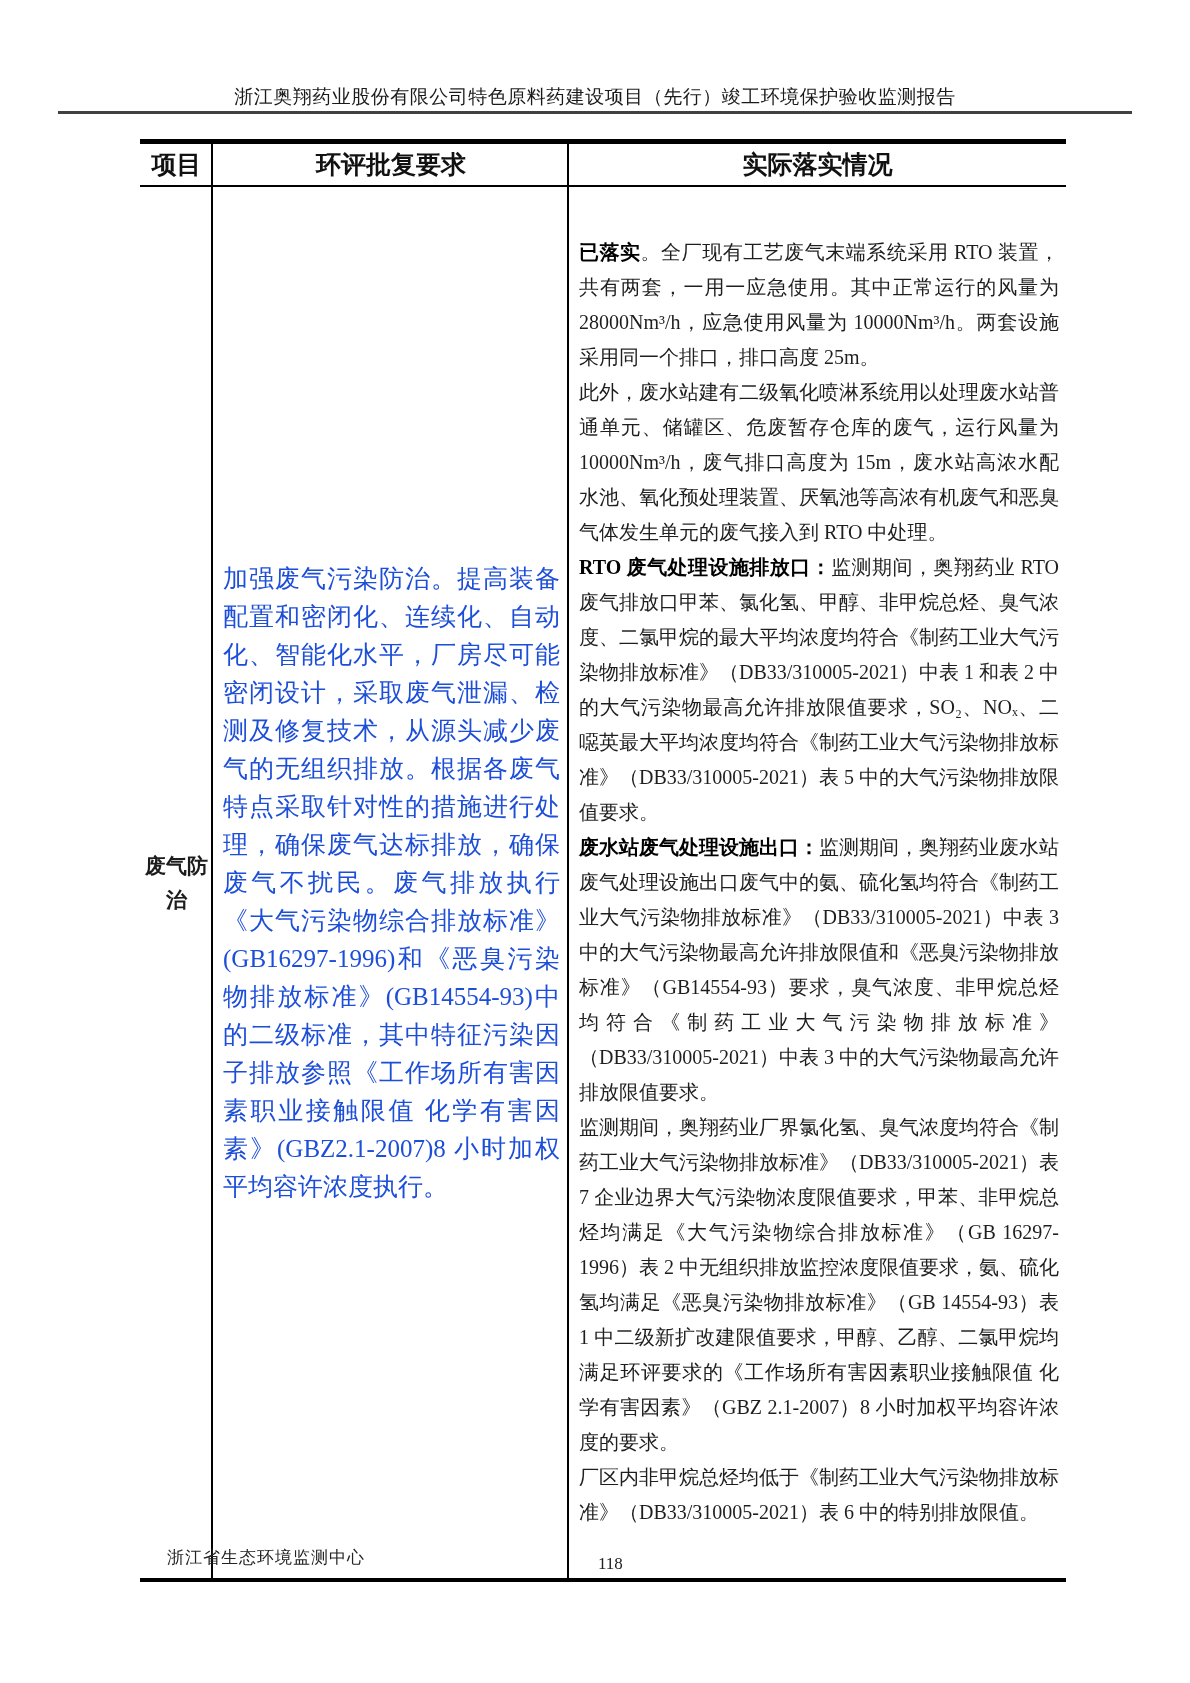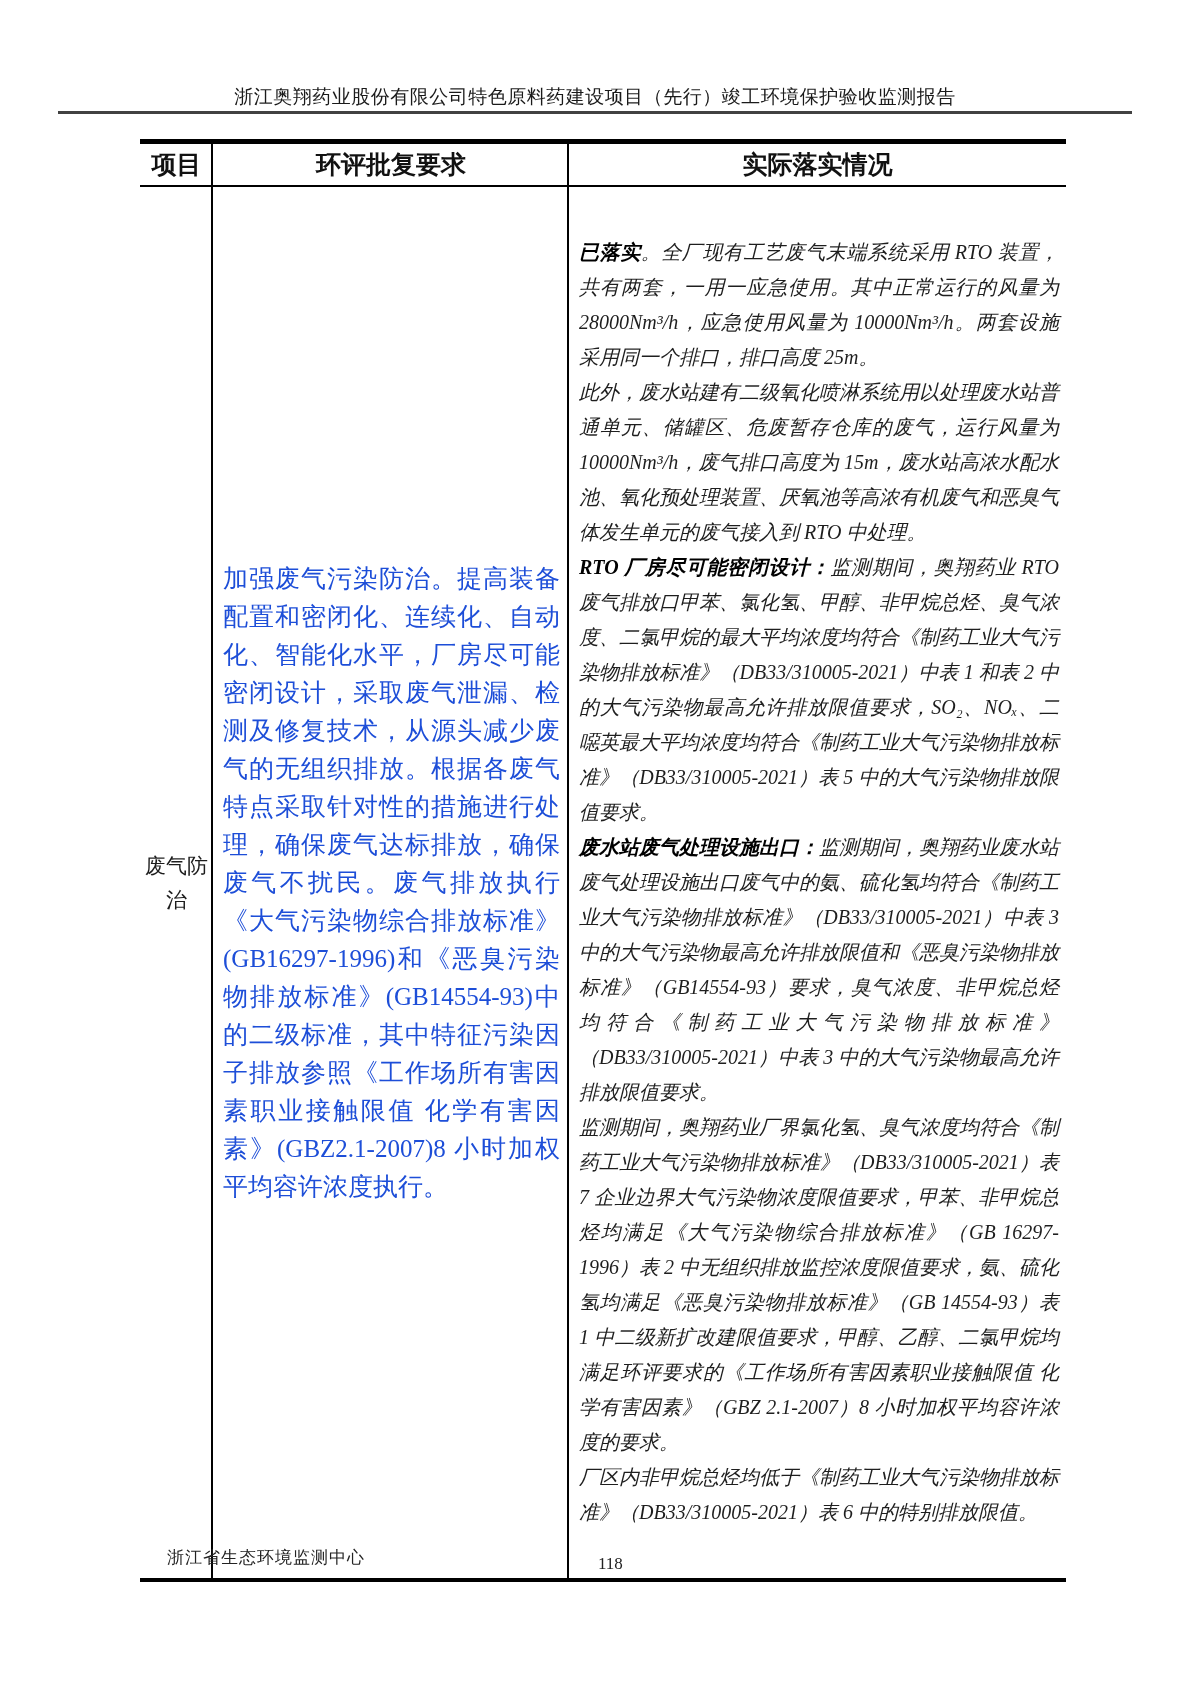--- a/index.html
+++ b/index.html
@@ -48,37 +48,38 @@
     display:flex;
     height:1391px;
   }
   .cell{box-sizing:border-box;}
   .cell-item{
     width:73px;
     display:flex;align-items:center;justify-content:center;
     text-align:center;
     font-size:21px;line-height:34px;
     padding:0 4px;
+    font-weight:bold;
   }
   .cell-req{
     width:356px;
     display:flex;align-items:center;
     padding:0 9px 0 10px;
   }
   .cell-req .req-text{
     font-size:25px;line-height:38px;
     text-align:justify;
     color:#1d4ed8;
   }
   .cell-impl{
     width:497px;
     display:flex;align-items:center;
     padding:0 7px 0 10px;
   }
-  .impl-inner{width:100%;font-style:italic;}
+  .impl-inner{width:100%;}
   .impl-para{
     margin:0;
     font-size:20px;line-height:35px;
     text-align:justify;
     color:#1e1e1e;
   }
   .impl-para .b{font-weight:bold;color:#000;}
   
   .footer-row{
     position:absolute;left:0;right:0;bottom:10px;height:22px;
@@ -105,21 +106,21 @@
 
   <div class="trow">
     <div class="cell cell-item">废气防治</div>
     <div class="cell cell-req">
       <div class="req-text">加强废气污染防治。提高装备配置和密闭化、连续化、自动化、智能化水平，厂房尽可能密闭设计，采取废气泄漏、检测及修复技术，从源头减少废气的无组织排放。根据各废气特点采取针对性的措施进行处理，确保废气达标排放，确保废气不扰民。废气排放执行《大气污染物综合排放标准》(GB16297-1996)和《恶臭污染物排放标准》(GB14554-93)中的二级标准，其中特征污染因子排放参照《工作场所有害因素职业接触限值 化学有害因素》(GBZ2.1-2007)8 小时加权平均容许浓度执行。</div>
     </div>
     <div class="cell cell-impl">
       <div class="impl-inner">
           <p class="impl-para"><span class="b">已落实</span><span>。全厂现有工艺废气末端系统采用 RTO 装置，共有两套，一用一应急使用。其中正常运行的风量为 28000Nm³/h，应急使用风量为 10000Nm³/h。两套设施采用同一个排口，排口高度 25m。</span></p>
           <p class="impl-para"><span>此外，废水站建有二级氧化喷淋系统用以处理废水站普通单元、储罐区、危废暂存仓库的废气，运行风量为 10000Nm³/h，废气排口高度为 15m，废水站高浓水配水池、氧化预处理装置、厌氧池等高浓有机废气和恶臭气体发生单元的废气接入到 RTO 中处理。</span></p>
-          <p class="impl-para"><span class="b">RTO 厂房尽可能密闭设计：</span><span>监测期间，奥翔药业 RTO 废气排放口甲苯、氯化氢、甲醇、非甲烷总烃、臭气浓度、二氯甲烷的最大平均浓度均符合《制药工业大气污染物排放标准》（DB33/310005-2021）中表 1 和表 2 中的大气污染物最高允许排放限值要求，SO₂、NOₓ、二噁英最大平均浓度均符合《制药工业大气污染物排放标准》（DB33/310005-2021）表 5 中的大气污染物排放限值要求。</span></p>
+          <p class="impl-para"><span class="b">RTO 废气处理设施排放口：</span><span>监测期间，奥翔药业 RTO 废气排放口甲苯、氯化氢、甲醇、非甲烷总烃、臭气浓度、二氯甲烷的最大平均浓度均符合《制药工业大气污染物排放标准》（DB33/310005-2021）中表 1 和表 2 中的大气污染物最高允许排放限值要求，SO₂、NOₓ、二噁英最大平均浓度均符合《制药工业大气污染物排放标准》（DB33/310005-2021）表 5 中的大气污染物排放限值要求。</span></p>
           <p class="impl-para"><span class="b">废水站废气处理设施出口：</span><span>监测期间，奥翔药业废水站废气处理设施出口废气中的氨、硫化氢均符合《制药工业大气污染物排放标准》（DB33/310005-2021）中表 3 中的大气污染物最高允许排放限值和《恶臭污染物排放标准》（GB14554-93）要求，臭气浓度、非甲烷总烃均符合《制药工业大气污染物排放标准》（DB33/310005-2021）中表 3 中的大气污染物最高允许排放限值要求。</span></p>
           <p class="impl-para"><span>监测期间，奥翔药业厂界氯化氢、臭气浓度均符合《制药工业大气污染物排放标准》（DB33/310005-2021）表 7 企业边界大气污染物浓度限值要求，甲苯、非甲烷总烃均满足《大气污染物综合排放标准》（GB 16297-1996）表 2 中无组织排放监控浓度限值要求，氨、硫化氢均满足《恶臭污染物排放标准》（GB 14554-93）表 1 中二级新扩改建限值要求，甲醇、乙醇、二氯甲烷均满足环评要求的《工作场所有害因素职业接触限值 化学有害因素》（GBZ 2.1-2007）8 小时加权平均容许浓度的要求。</span></p>
           <p class="impl-para"><span>厂区内非甲烷总烃均低于《制药工业大气污染物排放标准》（DB33/310005-2021）表 6 中的特别排放限值。</span></p>
         </div>
     </div>
   </div>
 
   <div class="footer-row">
     <span class="footer-org">浙江省生态环境监测中心</span>
     <span class="footer-page">118</span>

